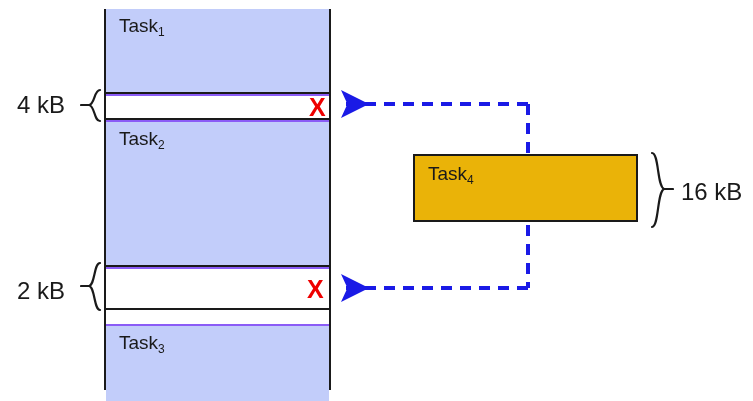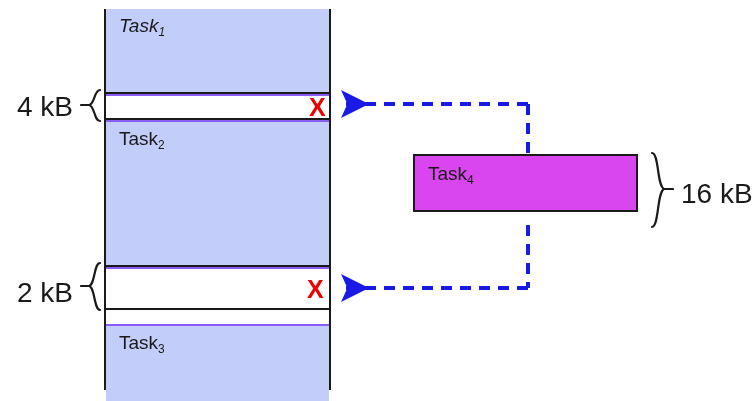--- a/index.html
+++ b/index.html
@@ -54,42 +54,42 @@
     font-size: 12px;
     vertical-align: baseline;
     position: relative;
     top: 4px;
   }
   .task4-box {
     position: absolute;
     left: 413px;
     top: 154px;
     width: 225px;
-    height: 58px;
-    background: #d946ef;
+    height: 68px;
+    background: #eab308;
     border: 2px solid #1a1a1a;
     box-sizing: border-box;
   }
   .task4-label {
     position: absolute;
     left: 13px;
     top: 7px;
     font-size: 19px;
     color: #1a1a1a;
     white-space: nowrap;
   }
   .task4-label sub {
     font-size: 12px;
     vertical-align: baseline;
     position: relative;
     top: 4px;
   }
   .size-label {
     position: absolute;
-    font-size: 28px;
+    font-size: 24px;
     color: #1a1a1a;
     white-space: nowrap;
   }
   .brace-svg {
     position: absolute;
   }
   .xmark {
     position: absolute;
     font-size: 25px;
     font-weight: bold;
@@ -106,21 +106,21 @@
     pointer-events: none;
   }
 </style>
 </head>
 <body>
 
 <div id="canvas">
 
   <div class="mem-column">
 
-    <div class="block filled" style="top:-2px; height:85px; border-top:none;font-style:italic;">
+    <div class="block filled" style="top:-2px; height:85px; border-top:none;">
       <span class="block-label"><span>Task</span><sub>1</sub></span>
     </div>
 
     <div class="block free" style="top:83px; height:26px;"></div>
 
     <div class="block filled" style="top:109px; height:147px;">
       <span class="block-label"><span>Task</span><sub>2</sub></span>
     </div>
 
     <div class="block free" style="top:256px; height:43px;"></div>

